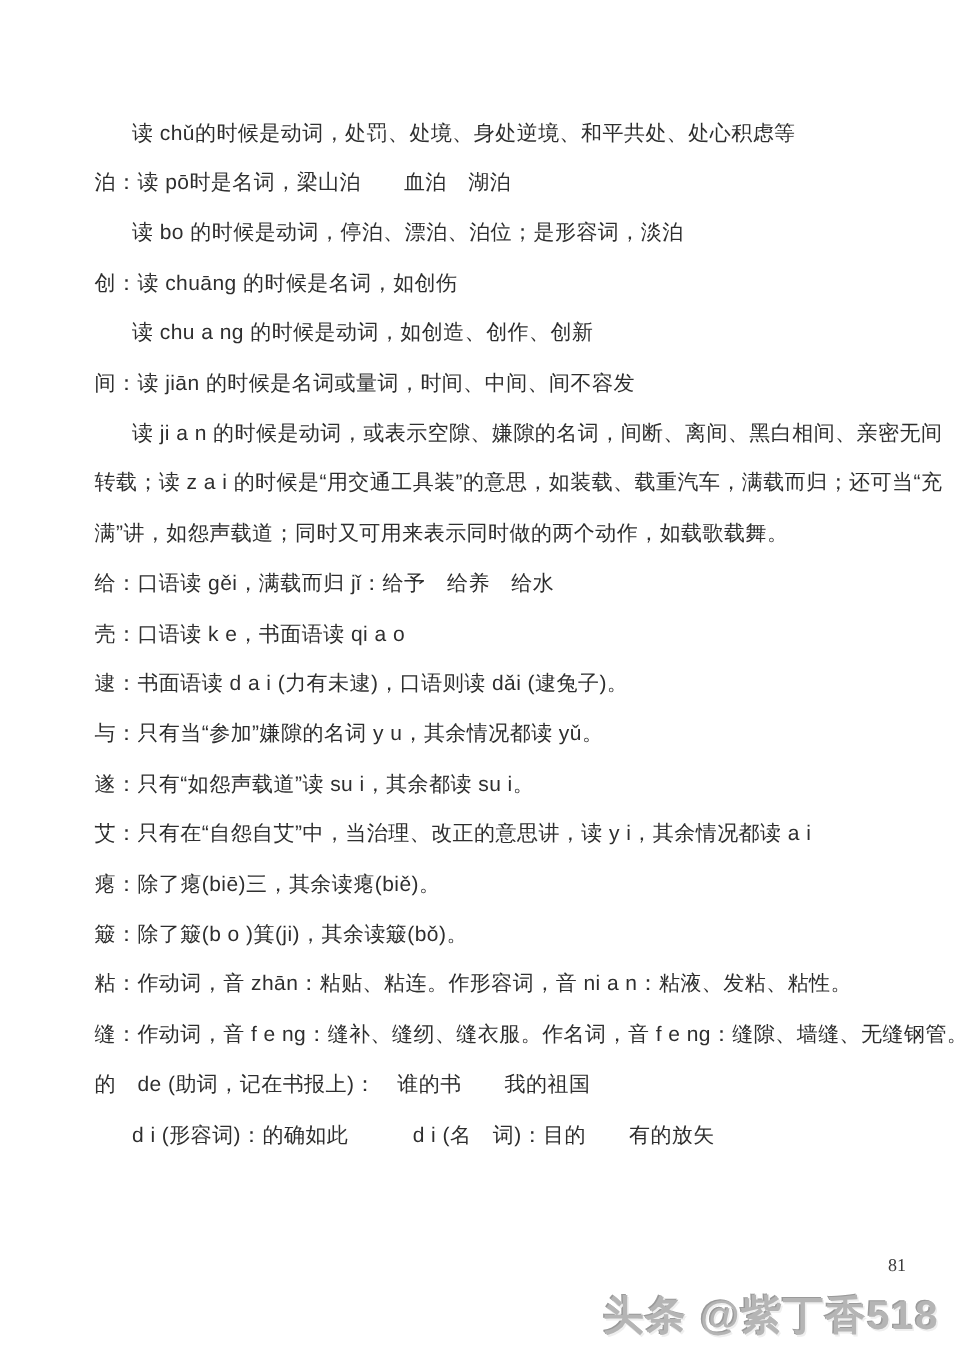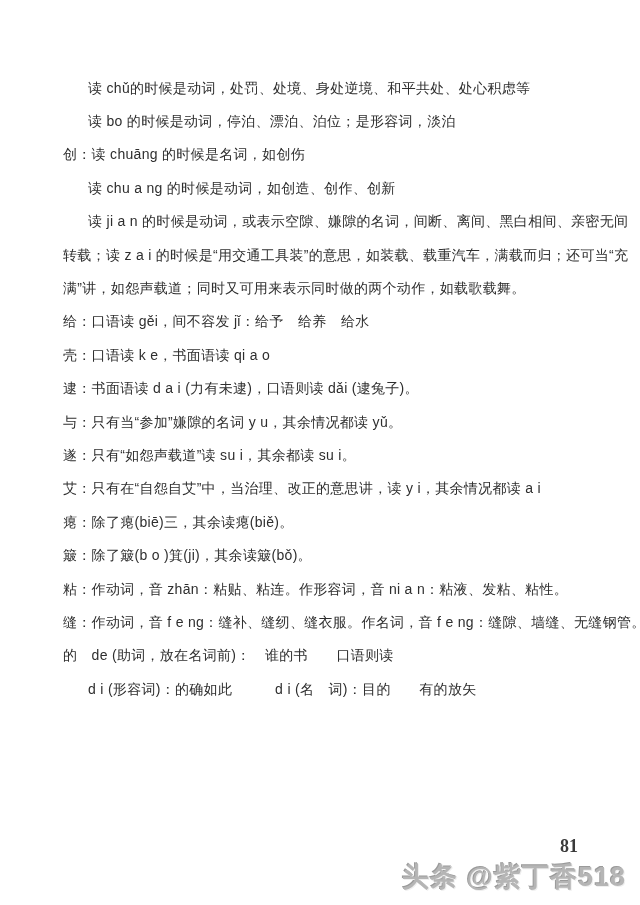--- a/index.html
+++ b/index.html
@@ -30,60 +30,61 @@
     letter-spacing: 0.3px;
     white-space: pre;
     font-weight: 500;
   }
   .line.indent {
     padding-left: 25px;
   }
   .page-number {
     position: absolute;
     top: 836px;
-    left: 560px;
+    left: 592px;
     font-family: "Liberation Serif", "DejaVu Serif", serif;
-    font-size: 18px;
+    font-size: 12px;
     color: #3a3a3a;
-    font-weight: bold;
   }
   .watermark {
     position: absolute;
     right: 14px;
     bottom: 10px;
     font-size: 27px;
     font-weight: bold;
     letter-spacing: 1px;
     color: #b5b5b5;
     text-shadow: 1px 1px 0 #efefef, -1px -1px 0 #9a9a9a;
     white-space: pre;
   }
 </style>
 </head>
 <body>
 
 <div class="page">
   <div class="content">
     <div class="line indent">读 chǔ的时候是动词，处罚、处境、身处逆境、和平共处、处心积虑等</div>
+    <div class="line">泊：读 pō时是名词，梁山泊　　血泊　湖泊</div>
     <div class="line indent">读 bo 的时候是动词，停泊、漂泊、泊位；是形容词，淡泊</div>
     <div class="line">创：读 chuāng 的时候是名词，如创伤</div>
     <div class="line indent">读 chu a ng 的时候是动词，如创造、创作、创新</div>
+    <div class="line">间：读 jiān 的时候是名词或量词，时间、中间、间不容发</div>
     <div class="line indent">读 ji a n 的时候是动词，或表示空隙、嫌隙的名词，间断、离间、黑白相间、亲密无间</div>
     <div class="line">转载；读 z a i 的时候是“用交通工具装”的意思，如装载、载重汽车，满载而归；还可当“充</div>
     <div class="line">满”讲，如怨声载道；同时又可用来表示同时做的两个动作，如载歌载舞。</div>
-    <div class="line">给：口语读 gěi，间不容发 jǐ：给予　给养　给水</div>
+    <div class="line">给：口语读 gěi，满载而归 jǐ：给予　给养　给水</div>
     <div class="line">壳：口语读 k e，书面语读 qi a o</div>
     <div class="line">逮：书面语读 d a i (力有未逮)，口语则读 dǎi (逮兔子)。</div>
     <div class="line">与：只有当“参加”嫌隙的名词 y u，其余情况都读 yǔ。</div>
     <div class="line">遂：只有“如怨声载道”读 su i，其余都读 su i。</div>
     <div class="line">艾：只有在“自怨自艾”中，当治理、改正的意思讲，读 y i，其余情况都读 a i</div>
     <div class="line">瘪：除了瘪(biē)三，其余读瘪(biě)。</div>
     <div class="line">簸：除了簸(b o )箕(ji)，其余读簸(bǒ)。</div>
     <div class="line">粘：作动词，音 zhān：粘贴、粘连。作形容词，音 ni a n：粘液、发粘、粘性。</div>
     <div class="line">缝：作动词，音 f e ng：缝补、缝纫、缝衣服。作名词，音 f e ng：缝隙、墙缝、无缝钢管。</div>
-    <div class="line">的　de (助词，放在名词前)：　谁的书　　口语则读</div>
+    <div class="line">的　de (助词，记在书报上)：　谁的书　　我的祖国</div>
     <div class="line indent">d i (形容词)：的确如此　　　d i (名　词)：目的　　有的放矢</div>
   </div>
 
   <div class="page-number">81</div>
 
   <div class="watermark">头条 @紫丁香518</div>
 </div>
 
 </body></html>

